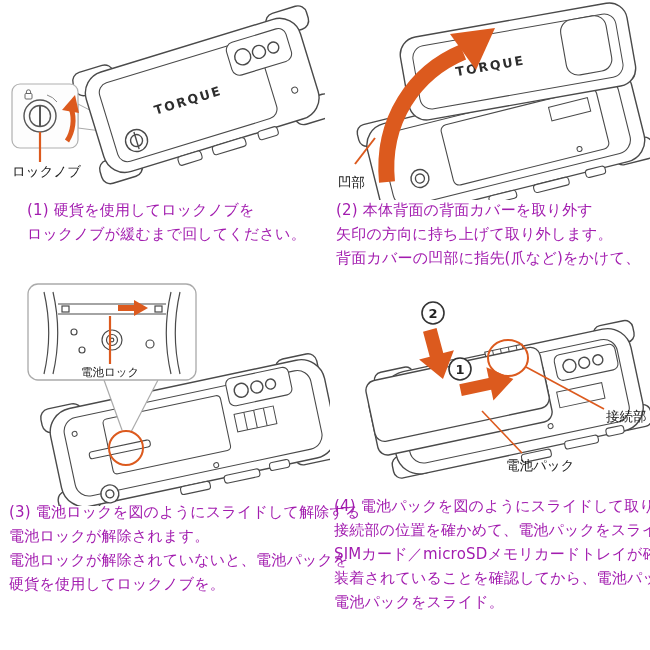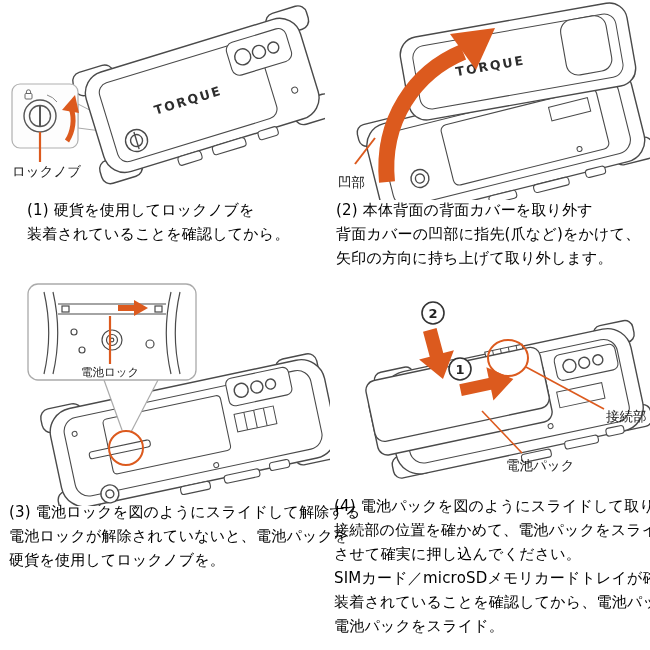--- a/index.html
+++ b/index.html
@@ -1,21 +1,21 @@
 <!DOCTYPE html>
 <html><head>
 <meta charset="utf-8">
 <style>
   html,body{margin:0;padding:0;background:#fff;}
   .page{
     position:relative;width:650px;height:650px;background:#ffffff;
     font-family:"DejaVu Sans",sans-serif;overflow:hidden;color:#111;
   }
   .fig{position:absolute;}
-  .caption{position:absolute;font-size:15px;line-height:24px;color:#000000;letter-spacing:.2px;}
+  .caption{position:absolute;font-size:15px;line-height:24px;color:#a21caf;letter-spacing:.2px;}
   .caption .line{white-space:nowrap;}
   svg text{font-family:"DejaVu Sans",sans-serif;}
   .jp-label{font-size:13.5px;fill:#222;}
   .jp-label-sm{font-size:11.5px;fill:#222;}
   .brand{font-size:12.5px;font-weight:bold;letter-spacing:2px;fill:#2d2d2d;stroke:none;}
   .stepnum{font-size:13px;fill:#222;stroke:none;font-weight:bold;}
 </style>
 </head>
 <body>
 
@@ -63,21 +63,21 @@
       <g>
         <path d="M67 141 C 73 132 75 119 71 108" fill="none" stroke="#DC5A1E" stroke-width="5"></path>
         <polygon points="62,110 75,95 79,113" fill="#DC5A1E"></polygon>
       </g>
       <line x1="40" y1="132" x2="40" y2="162" stroke="#DC5A1E" stroke-width="2.2"></line>
       <text class="jp-label" x="12" y="176">ロックノブ</text>
     </g>
   </svg>
   <div class="caption" style="left:27px;top:198px;width:295px">
     <div class="line">(1) 硬貨を使用してロックノブを</div>
-    <div class="line">装着されていることを確認してから。</div>
+    <div class="line">ロックノブが緩むまで回してください。</div>
   </div>
 
   <svg class="fig" style="left:325px;top:0" width="325" height="200" viewBox="0 0 325 200">
 
     <g transform="rotate(-14 175 140)" fill="#ffffff" stroke="#4a4a4a" stroke-width="1.4">
       <rect x="38" y="92" width="40" height="22" rx="8"></rect>
       <rect x="282" y="92" width="40" height="22" rx="8"></rect>
       <rect x="38" y="172" width="40" height="22" rx="8"></rect>
       <rect x="282" y="172" width="40" height="22" rx="8"></rect>
       <rect x="44" y="96" width="272" height="96" rx="22"></rect>
@@ -103,22 +103,22 @@
     <g>
       <path d="M62 182 C 56 120 90 72 138 52" fill="none" stroke="#DC5A1E" stroke-width="16"></path>
       <polygon points="170,28 151,70 125,34" fill="#DC5A1E"></polygon>
     </g>
 
     <line x1="30" y1="164" x2="50" y2="138" stroke="#DC5A1E" stroke-width="2"></line>
     <text class="jp-label" x="13" y="187">凹部</text>
   </svg>
   <div class="caption" style="left:336px;top:198px;width:312px">
     <div class="line">(2) 本体背面の背面カバーを取り外す</div>
+    <div class="line">矢印の方向に持ち上げて取り外します。</div>
     <div class="line">背面カバーの凹部に指先(爪など)をかけて、</div>
-    <div class="line">矢印の方向に持ち上げて取り外します。</div>
   </div>
 
   <svg class="fig" style="left:0;top:278px" width="330" height="228" viewBox="0 0 330 228">
 
     <g transform="rotate(-12 190 160)" fill="#ffffff" stroke="#4a4a4a" stroke-width="1.4">
       <rect x="48" y="102" width="42" height="24" rx="9"></rect>
       <rect x="288" y="102" width="42" height="24" rx="9"></rect>
       <rect x="48" y="186" width="42" height="24" rx="9"></rect>
       <rect x="288" y="186" width="42" height="24" rx="9"></rect>
       <rect x="54" y="106" width="280" height="100" rx="24"></rect>
@@ -166,20 +166,21 @@
           <circle cx="150" cy="66" r="4"></circle>
           <circle cx="82" cy="72" r="3"></circle>
       </g>
       <polygon points="118,27 134,27 134,22 148,30 134,38 134,33 118,33" fill="#DC5A1E"></polygon>
       <line x1="110" y1="38" x2="110" y2="86" stroke="#DC5A1E" stroke-width="2.2"></line>
       <text class="jp-label-sm" x="81" y="98">電池ロック</text>
     </g>
   </svg>
   <div class="caption" style="left:9px;top:500px;width:320px">
     <div class="line">(3) 電池ロックを図のようにスライドして解除する</div>
+    <div class="line">電池ロックが解除されます。</div>
     <div class="line">電池ロックが解除されていないと、電池パックを</div>
     <div class="line">硬貨を使用してロックノブを。</div>
   </div>
 
   <svg class="fig" style="left:330px;top:283px" width="320" height="215" viewBox="0 0 320 215">
 
     <g transform="rotate(-12 185 120)" fill="#ffffff" stroke="#4a4a4a" stroke-width="1.4">
       <rect x="52" y="62" width="40" height="22" rx="8"></rect>
       <rect x="276" y="62" width="40" height="22" rx="8"></rect>
       <rect x="52" y="148" width="40" height="22" rx="8"></rect>
@@ -229,19 +230,18 @@
 
     <ellipse cx="178" cy="75" rx="20" ry="18" fill="none" stroke="#DC5A1E" stroke-width="2"></ellipse>
     <line x1="196" y1="84" x2="274" y2="126" stroke="#DC5A1E" stroke-width="1.6"></line>
     <text class="jp-label" x="276" y="138">接続部</text>
     <line x1="152" y1="128" x2="192" y2="170" stroke="#DC5A1E" stroke-width="1.6"></line>
     <text class="jp-label" x="176" y="187">電池パック</text>
   </svg>
   <div class="caption" style="left:334px;top:494px;width:314px">
     <div class="line">(4) 電池パックを図のようにスライドして取り付ける</div>
     <div class="line">接続部の位置を確かめて、電池パックをスライド</div>
-    <div class="line">させて確実に押し込んでください。</div>
     <div class="line">SIMカード／microSDメモリカードトレイが確実に</div>
     <div class="line">装着されていることを確認してから、電池パックを</div>
     <div class="line">電池パックをスライド。</div>
   </div>
 
 </div>
 
 </body></html>

